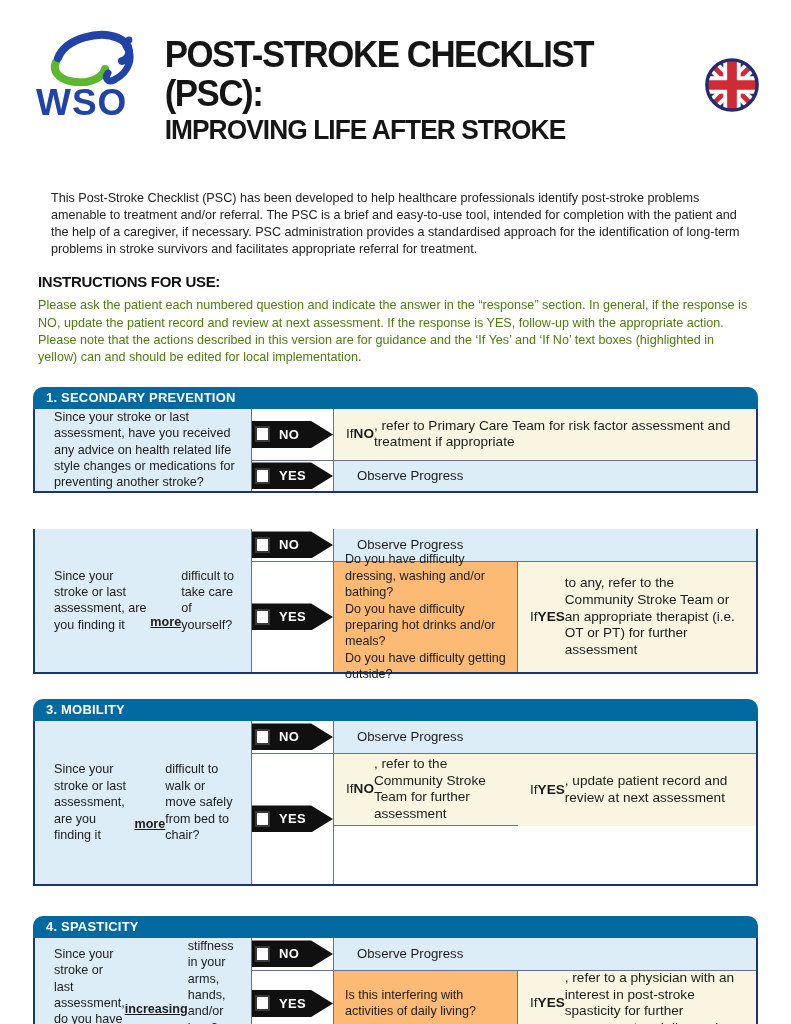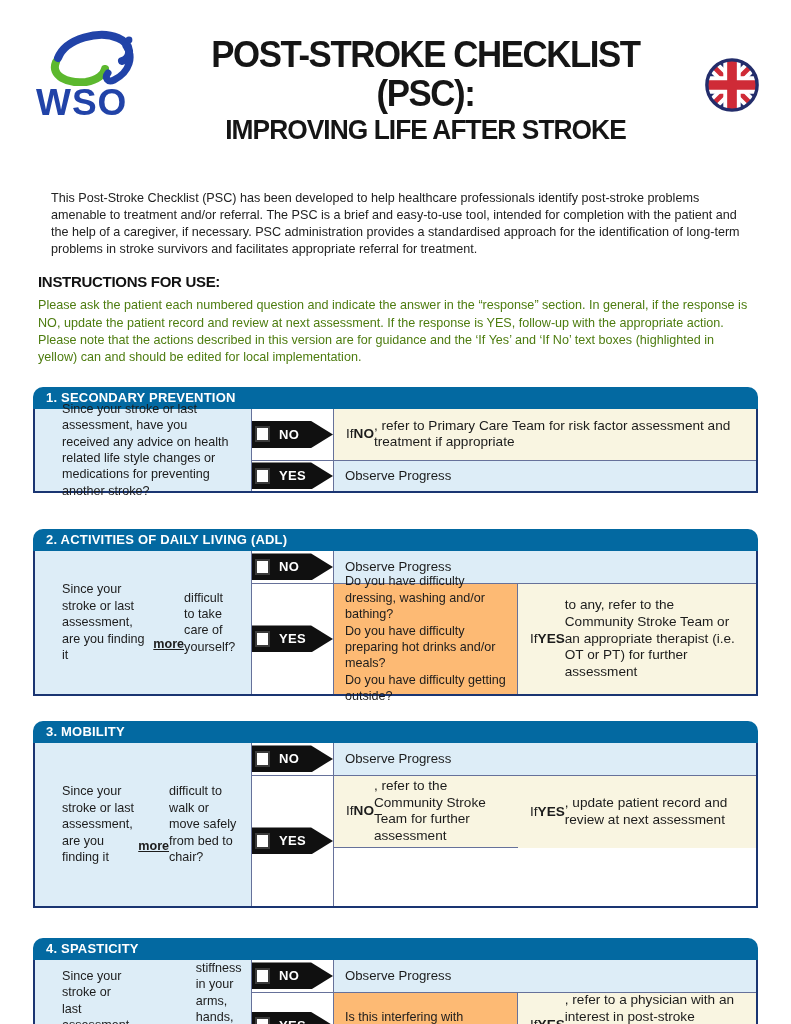--- a/index.html
+++ b/index.html
@@ -13,21 +13,21 @@
   .page { width: 791px; height: 1024px; position: relative; }
 
   
   .hdr { display: flex; align-items: flex-start; padding: 28px 28px 0 36px; }
   .logo-block { width: 112px; flex: 0 0 auto; }
   .logo-swirl { display: block; margin: 0 auto; }
   .logo-word {
     font-size: 37px; font-weight: bold; color: #2143a8;
     letter-spacing: 1px; line-height: 1; margin-top: -2px;
   }
-  .titles { flex: 1 1 auto; text-align: center; padding-top: 8px; }
+  .titles { flex: 1 1 auto; padding-top: 8px; }
   .title-1 {
     font-size: 37px; font-weight: bold; color: #151515;
     letter-spacing: -1.5px; line-height: 1.05;
     transform: scaleX(0.94); transform-origin: center;
   }
   .title-2 {
     font-size: 28px; font-weight: bold; color: #151515;
     letter-spacing: -1px; line-height: 1.15;
     transform: scaleX(0.94); transform-origin: center;
   }
@@ -71,30 +71,30 @@
   .body-1 { grid-template-rows: 52px 30px; }
   .body-2 { grid-template-rows: 33px 110px; }
   .body-3 { grid-template-rows: 33px 72px 58px; }
   .body-4 { grid-template-rows: 33px 65px; }
 
   .cell { display: flex; align-items: center; }
   .br { border-right: 1px solid #66719a; }
   .bb { border-bottom: 1px solid #66719a; }
 
   .q-cell {
-    background: #ddedf7; padding: 6px 14px 6px 27px;
+    background: #ddedf7; padding: 6px 14px 6px 19px;
     font-size: 12.6px; line-height: 1.3; color: #1c1c1c;
   }
   .rspan2 { grid-row: span 2; }
   .rspan3 { grid-row: span 3; }
   .cspan2 { grid-column: span 2; }
 
   .arrow-cell { background: #ffffff; justify-content: center; }
   .obs-cell {
-    background: #ddedf7; padding-left: 11px;
+    background: #ddedf7; padding-left: 23px;
     font-size: 13.2px; color: #1c1c1c;
   }
   .action-cell {
     background: #f9f5e1; padding: 6px 10px 6px 12px;
     font-size: 13.6px; line-height: 1.22; color: #1c1c1c;
   }
   .subq-cell {
     background: #fdba74; padding: 6px 8px 6px 11px;
     font-size: 12.6px; line-height: 1.3; color: #1c1c1c;
     white-space: pre-line;
@@ -182,21 +182,20 @@
           <span class="ans-arrow"></span>
           <span class="ans-box"></span>
           <span class="ans-label">YES</span>
         </div>
       </div>
       <div class="cell obs-cell">Observe Progress</div>
     </div>
   </div>
 
   <div class="sec sec-2">
-    <div class="sec-head">2. ACTIVITIES OF DAILY LIVING (ADL)</div>
     <div class="sec-body g4 body-2">
       <div class="cell q-cell br rspan2">Since your stroke or last assessment, are you finding it <u>more</u> difficult to take care of yourself?</div>
 
       <div class="cell arrow-cell br bb">
         <div class="ans-btn">
           <span class="ans-arrow"></span>
           <span class="ans-box"></span>
           <span class="ans-label">NO</span>
         </div>
       </div>

